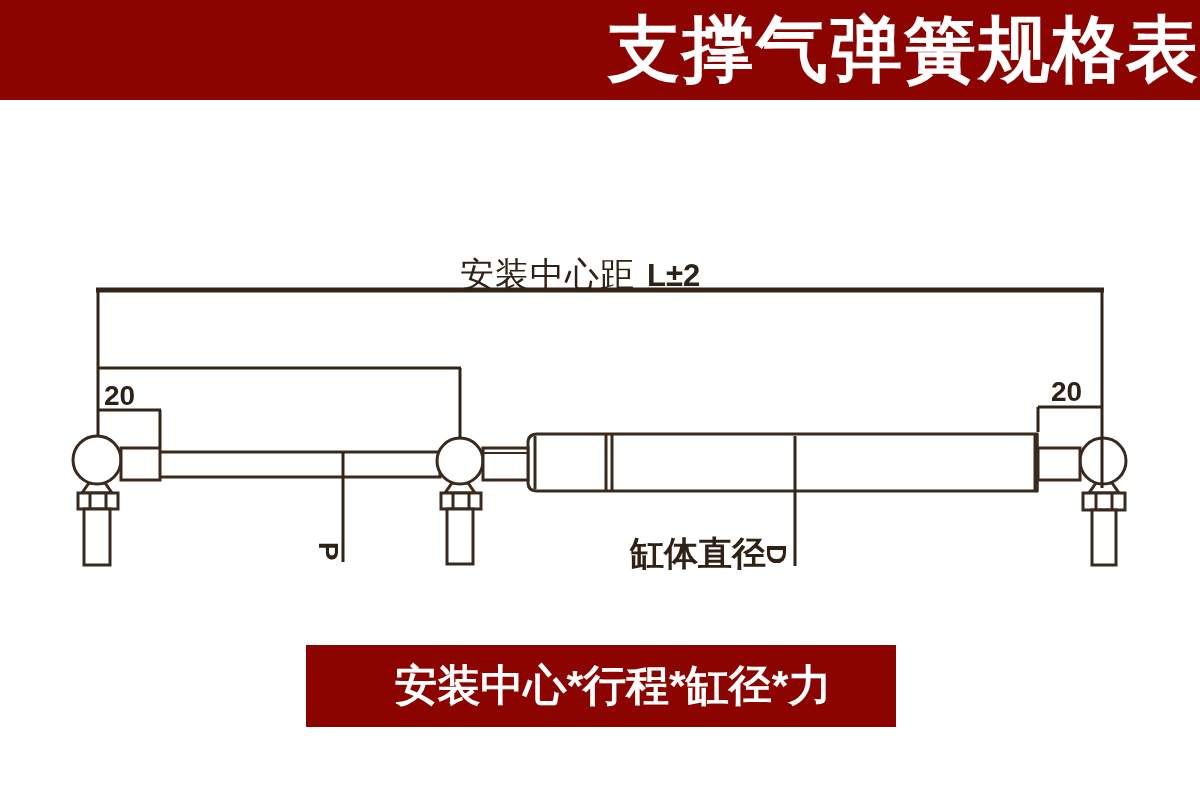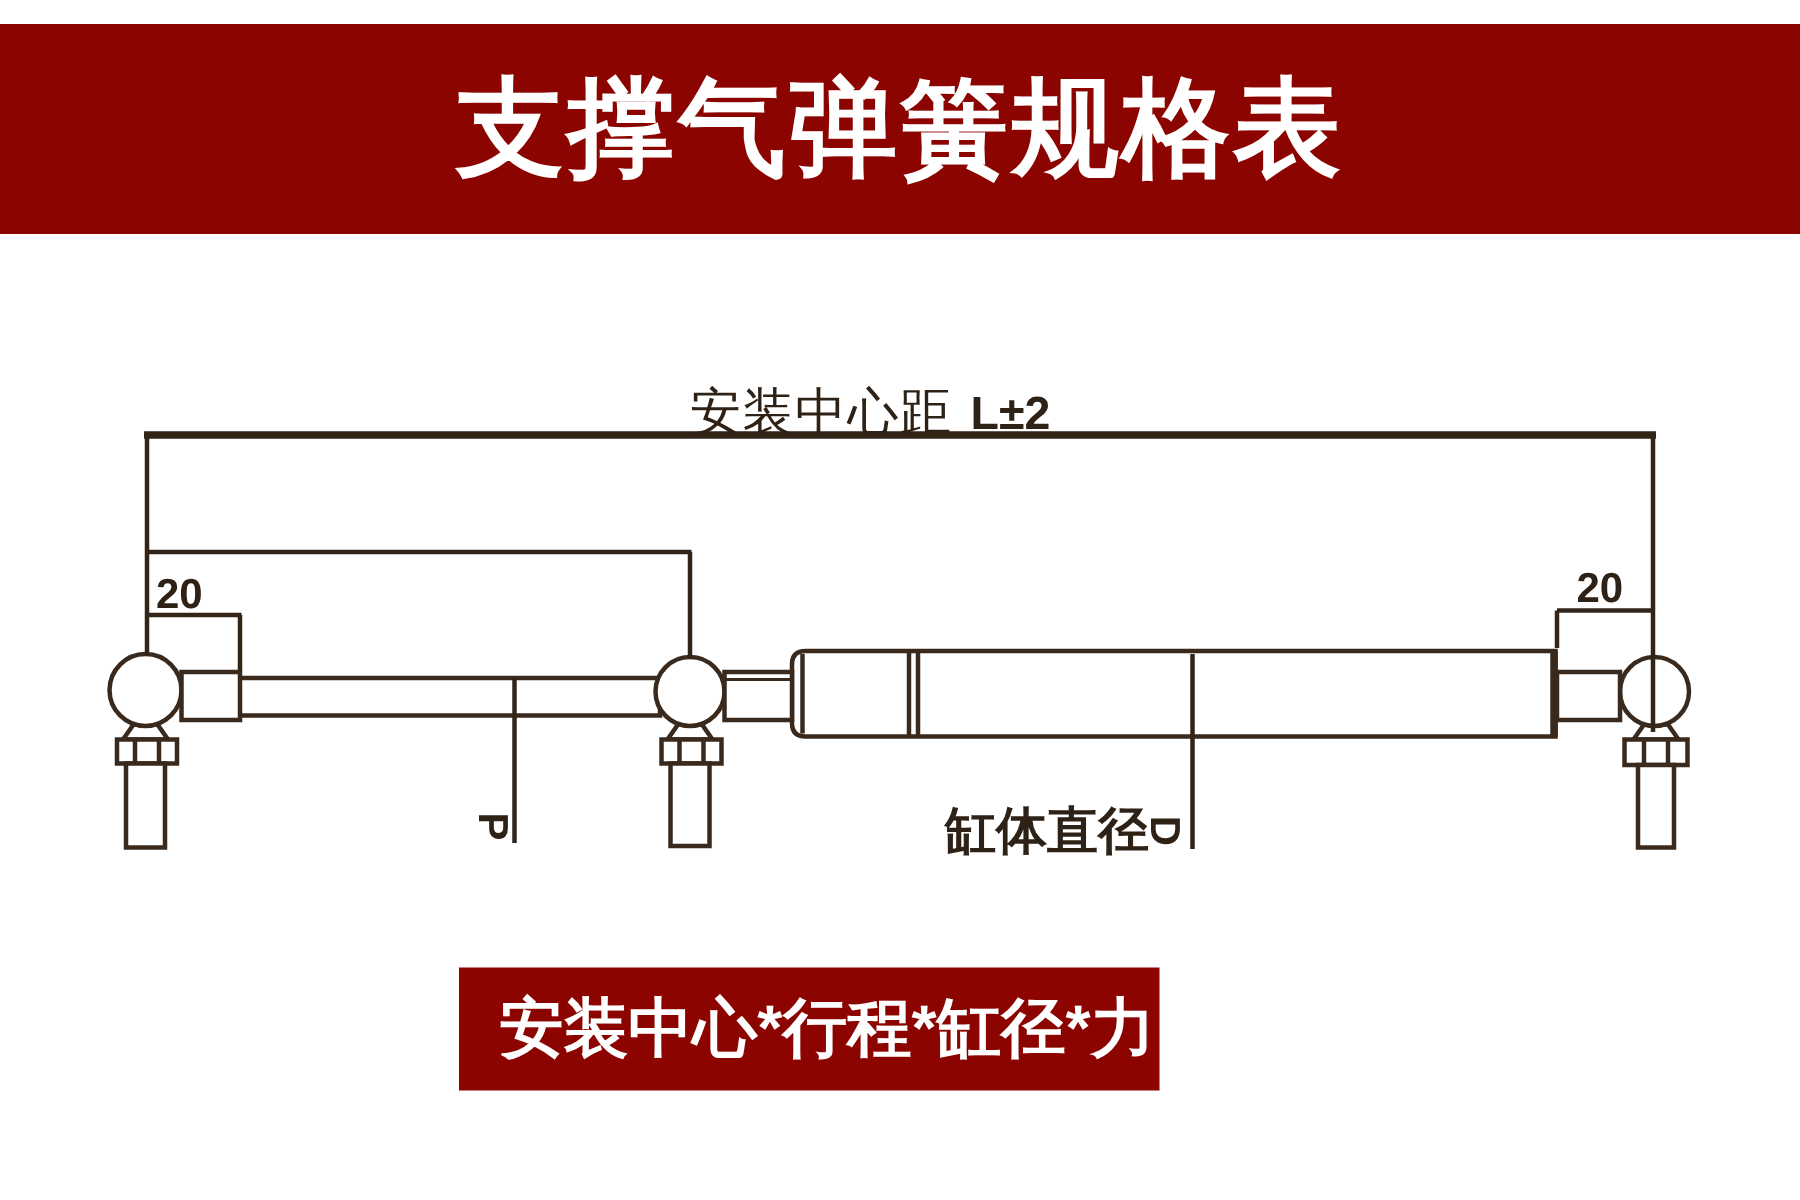--- a/index.html
+++ b/index.html
@@ -12,23 +12,23 @@
   html,body{width:1200px;height:800px;overflow:hidden;}
   body{
     position:relative;
     background:var(--background);
     font-family:"Liberation Sans","DejaVu Sans",sans-serif;
     color:var(--text);
   }
   .stage{position:absolute;left:0;top:0;width:1200px;height:800px;}
 
   .header-banner{
-    position:absolute;left:0;top:16px;width:1200px;height:140px;
+    position:absolute;left:0;top:0;width:1200px;height:100px;
     background:var(--banner);
-    display:flex;align-items:center;justify-content:center;
+    display:flex;align-items:center;justify-content:flex-end;
   }
   .header-banner .title{
     color:#fff;font-size:72px;font-weight:700;letter-spacing:2px;
     white-space:nowrap;
   }
 
   .diagram-svg{position:absolute;left:0;top:0;width:1200px;height:800px;}
 
   .lbl{position:absolute;white-space:nowrap;color:var(--text);}
   .lbl-main{left:433px;top:252px;font-size:34px;font-weight:500;letter-spacing:1px;margin-left:27px;}
@@ -42,21 +42,21 @@
   .rot-sym{
     position:absolute;width:26px;height:26px;
     display:flex;align-items:center;justify-content:center;
     font-size:28px;font-weight:700;color:var(--text);
     transform:rotate(90deg);
   }
   .rot-p{left:315px;top:538px;}
   .rot-d{left:763px;top:541px;}
 
   .footer-banner{
-    position:absolute;left:306px;top:645px;width:467px;height:82px;
+    position:absolute;left:306px;top:645px;width:590px;height:82px;
     background:var(--banner);
     display:flex;align-items:center;justify-content:center;padding-left:24px;
   }
   .footer-banner .spec{color:#fff;font-size:43px;font-weight:700;white-space:nowrap;}
 </style>
 </head>
 <body>
 
 <div class="stage">
 

